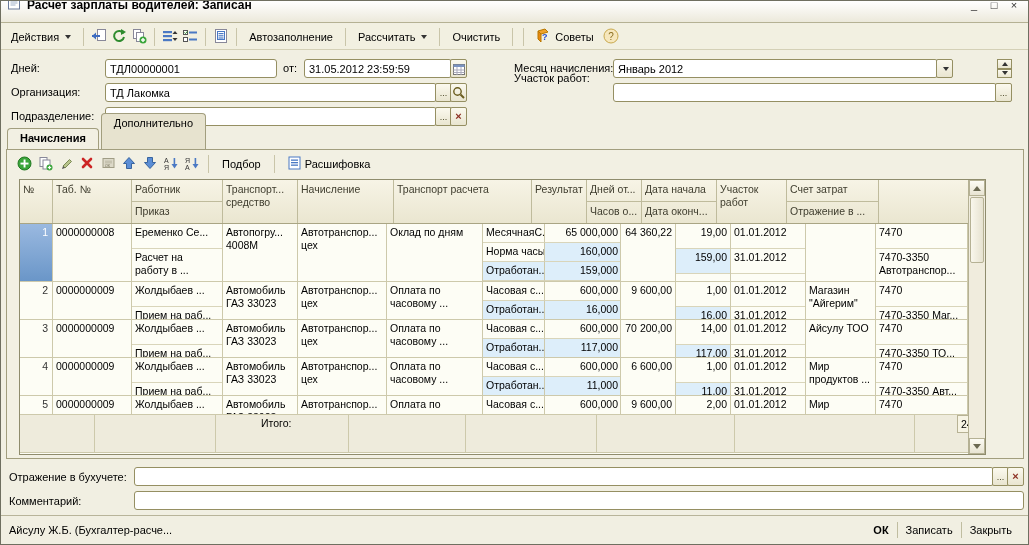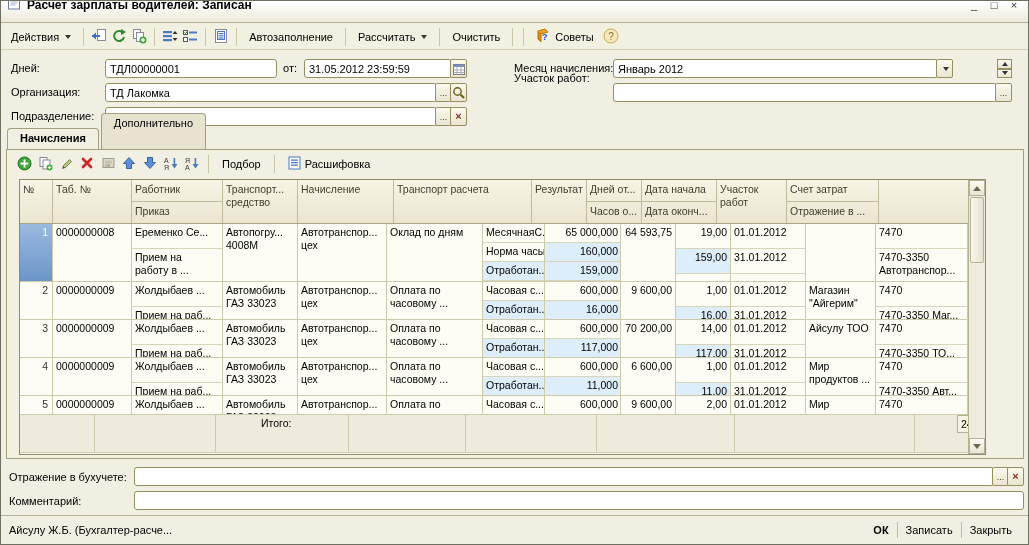--- a/index.html
+++ b/index.html
@@ -378,21 +378,21 @@
           <div class="sub">Отражение в ...</div>
         </div>
       </div>
 
       <div id="tbody">
           <div class="trow" style="height: 58px;">
             <div class="cell c-num numcell sel">1</div>
             <div class="cell c-tab pad">0000000008</div>
             <div class="cell c-worker">
               <div class="mini">Еременко Се...</div>
-              <div class="pl pad">Прием на
+              <div class="pl pad">Расчет на
 работу в ...</div>
             </div>
             <div class="cell c-veh pl pad">Автопогру...
 4008М</div>
             <div class="cell c-dept pl pad">Автотранспор...
 цех</div>
             <div class="cell c-acc pl pad">Оклад по дням</div>
             <div class="cell c-ind">
               <div class="irow">
                 <div class="iname">МесячнаяС...</div>
@@ -400,21 +400,21 @@
               </div>
               <div class="irow">
                 <div class="iname">Норма часы</div>
                 <div class="ival hl">160,000</div>
               </div>
               <div class="irow">
                 <div class="iname hl">Отработан...</div>
                 <div class="ival hl">159,000</div>
               </div>
             </div>
-            <div class="cell c-res pad num">64 593,75</div>
+            <div class="cell c-res pad num">64 360,22</div>
             <div class="cell c-days">
               <div class="mini num">19,00</div>
               <div class="mini num hl">159,00</div>
             </div>
             <div class="cell c-date">
               <div class="mini">01.01.2012</div>
               <div class="mini">31.01.2012</div>
             </div>
             <div class="cell c-site pl pad"></div>
             <div class="cell c-acct">

